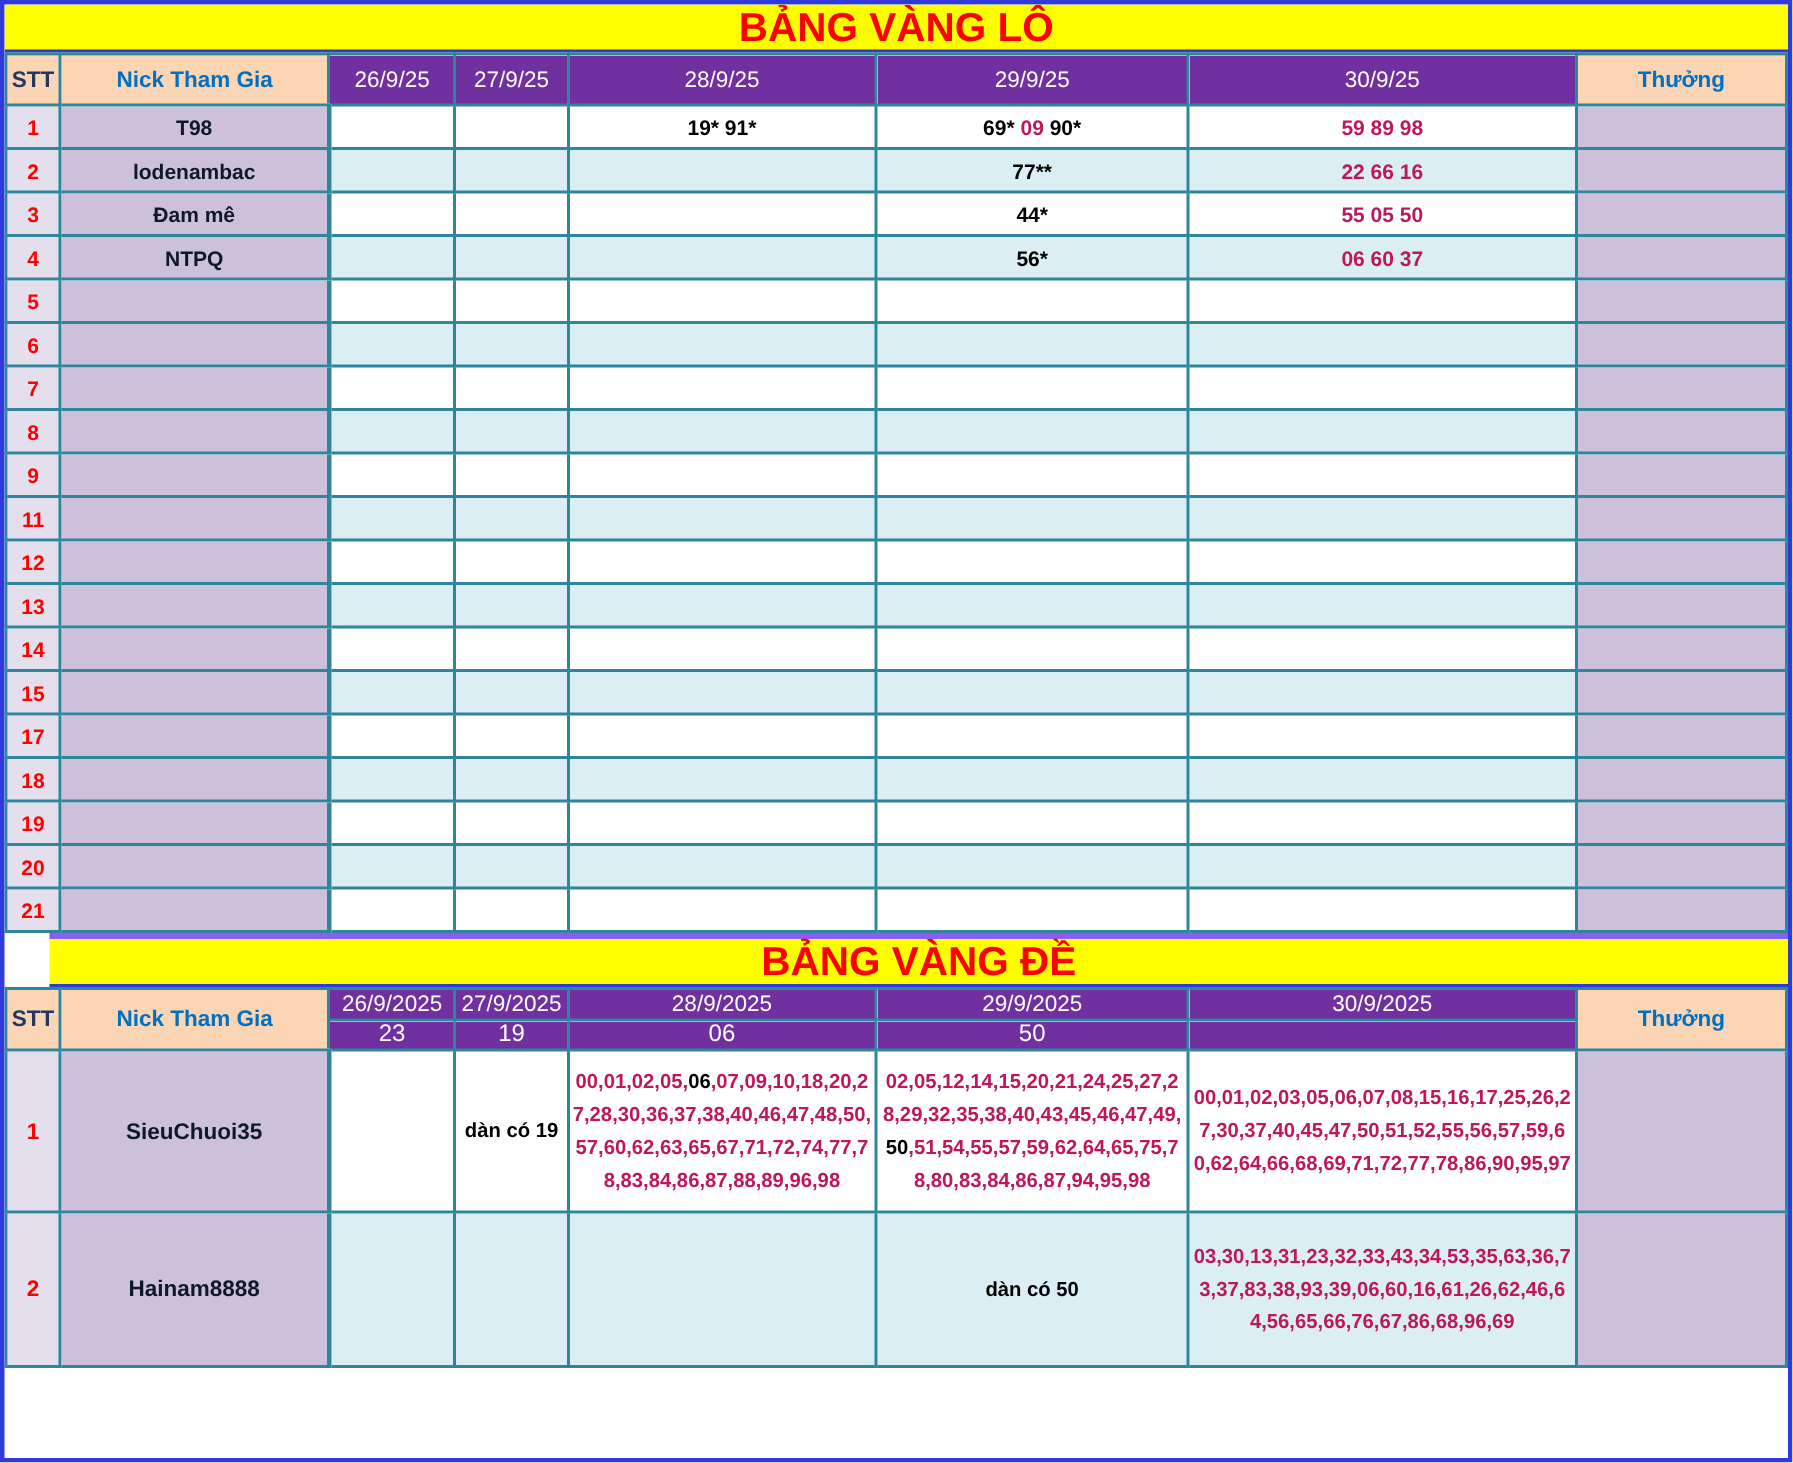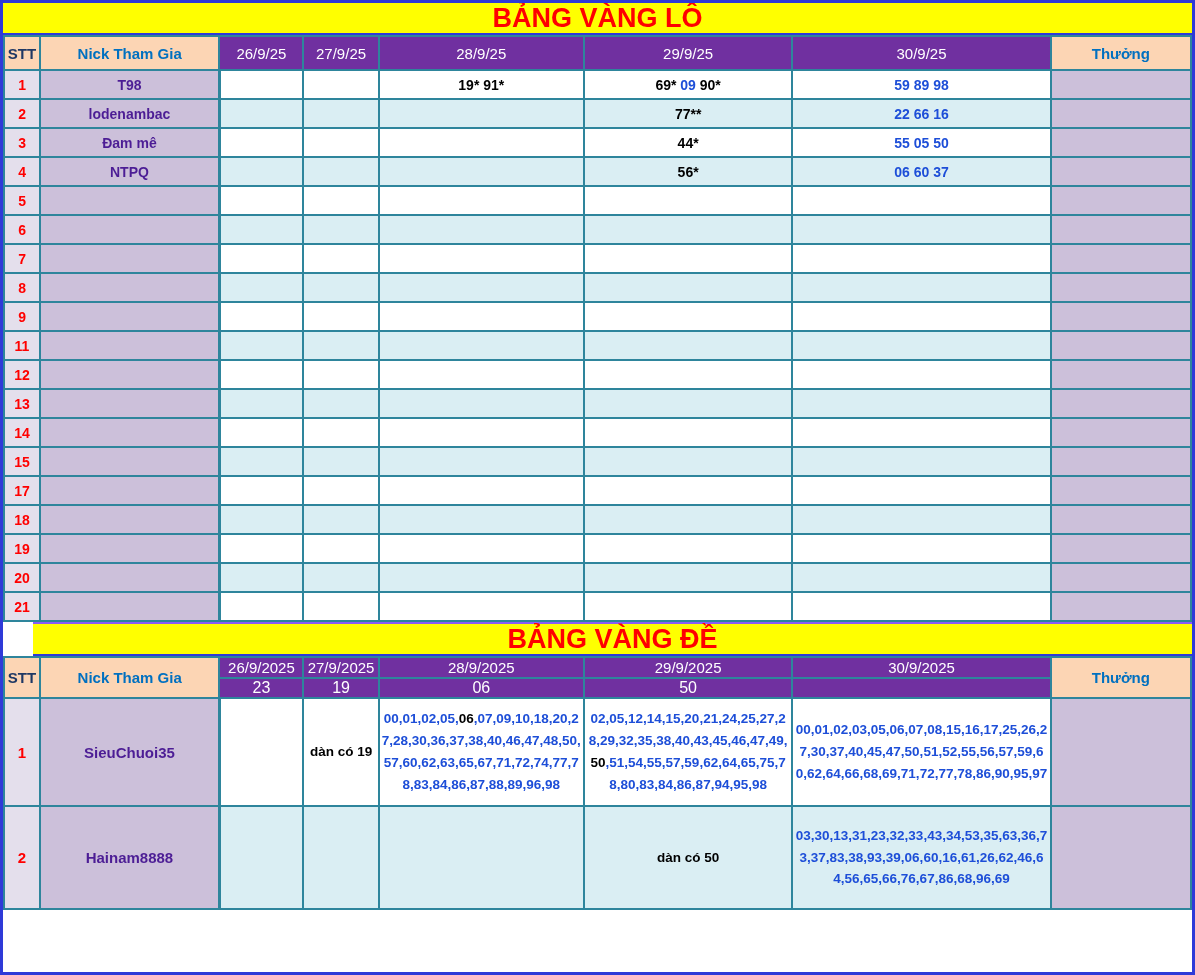--- a/index.html
+++ b/index.html
@@ -1,35 +1,35 @@
 <!DOCTYPE html>
 <html><head>
 <meta charset="utf-8">
 <style>
   html,body{margin:0;padding:0;background:#fff;}
   body{font-family:"Liberation Sans","DejaVu Sans",sans-serif;font-weight:bold;}
   .page{width:1195px;height:975px;box-sizing:border-box;border:3px solid #2f3ad8;background:#fff;overflow:hidden;}
   .title-bar{background:#ffff00;color:#ff0000;text-align:center;font-size:27px;font-weight:bold;
              height:30px;line-height:30px;border-bottom:2px solid #2f3ad8;}
-  .title-bar.second{border-top:2px solid #8b5cf6;margin-left:30px;}
+  .title-bar.second{border-top:4px solid #8b5cf6;margin-left:30px;}
   table.tbl{border-collapse:collapse;table-layout:fixed;width:100%;}
   .tbl th,.tbl td{border:2px solid #2e859c;text-align:center;vertical-align:middle;
                   padding:0 2px;overflow:hidden;box-sizing:border-box;}
   .h-peach{background:#fcd5b4;color:#0070c0;font-size:15px;}
   .h-peach.stt-h{color:#1f3864;}
   .h-purple{background:#7030a0;color:#ffffff;font-size:15px;font-weight:normal;}
   .lo thead th{height:34px;}
   .lo tbody tr{height:29px;}
   .lo tbody td{font-size:14px;}
   td.stt{background:#e4dfec;color:#ff0000;font-size:14px;}
-  td.nick{background:#ccc0da;color:#4c1d95;border-right-width:3px;font-size:14px;}
+  td.nick{background:#ccc0da;color:#0f172a;border-right-width:3px;font-size:14px;}
   td.thuong{background:#ccc0da;}
   tbody tr:nth-child(odd) td.datacell{background:#ffffff;}
   tbody tr:nth-child(even) td.datacell{background:#daeef3;}
-  .seg-red{color:#1d4ed8;margin-top:28px;}
+  .seg-red{color:#be185d;margin-top:28px;}
   .seg-black{color:#000000;}
   .de thead th.hd-date{height:21px;font-size:15px;}
   .de thead th.hd-val{height:20px;font-size:16px;border-top:1px solid #2e859c;}
   .de tbody tr.r1{height:108px;}
   .de tbody tr.r2{height:103px;}
   .de tbody td.datacell{font-size:13.5px;line-height:1.62;word-break:break-all;}
   .de tbody td.nick,.de tbody td.stt{font-size:15px;}
 </style>
 </head>
 <body>

